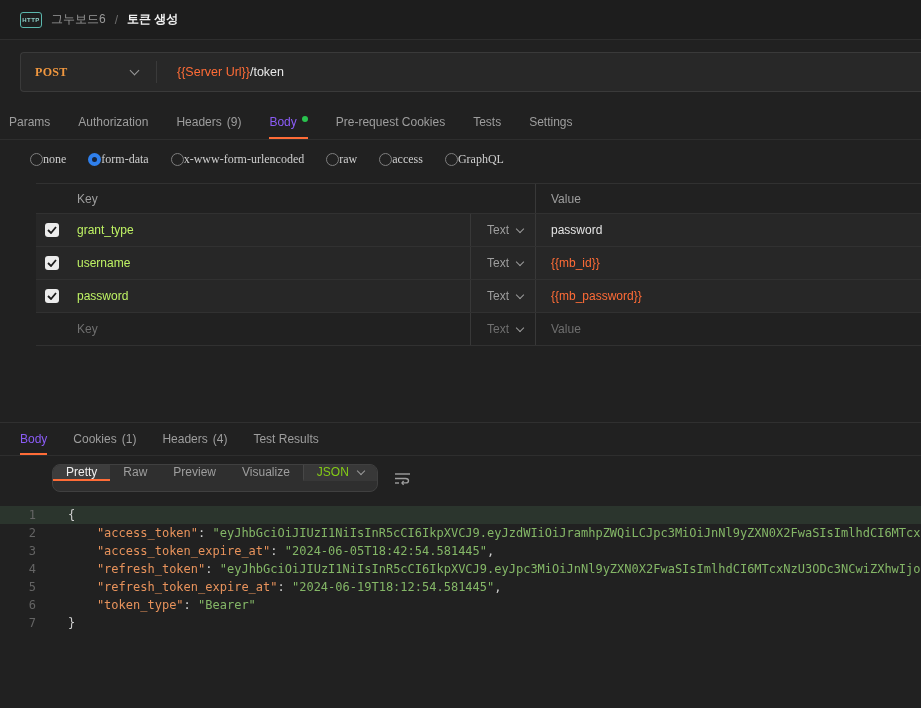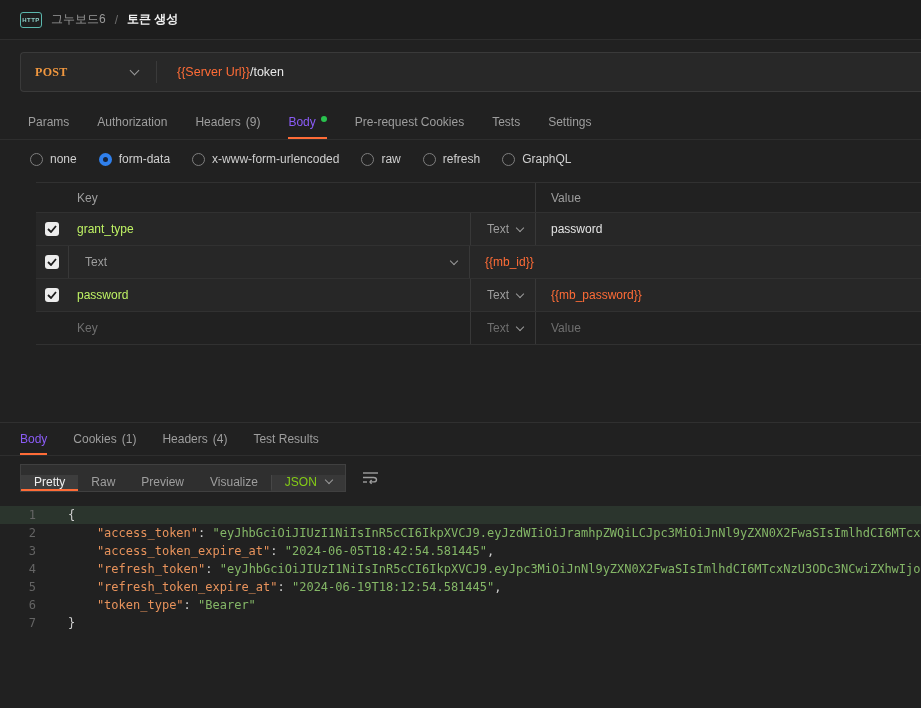--- a/index.html
+++ b/index.html
@@ -52,34 +52,34 @@
   .url-plain{color:#e8e8e8;}
 
   .chev{
     width:7px;height:7px;border-right:1.5px solid #9a9a9a;border-bottom:1.5px solid #9a9a9a;
     transform:rotate(45deg);display:inline-block;margin-top:-3px;
   }
   .chev.small{width:6px;height:6px;}
 
   
   .req-tabs{
-    display:flex;align-items:stretch;gap:28px;padding:0 28px;height:36px;
+    display:flex;align-items:stretch;gap:28px;padding:0 9px;height:36px;
     border-bottom:1px solid #2e2e2e;flex:0 0 auto;
   }
   .tab{
     display:flex;align-items:center;gap:5px;color:#9e9e9e;cursor:pointer;
     border-bottom:2px solid transparent;padding-top:2px;
   }
   .tab.active{color:#8b5cf6;border-bottom-color:var(--accent-orange,#ff6c37);}
   .tab .count{color:#9e9e9e;}
   .dot{width:6px;height:6px;border-radius:50%;background:var(--body-dot-green,#29c24e);margin-top:-6px;}
 
   
   .body-type-row{display:flex;align-items:center;gap:22px;padding:12px 0 10px 30px;flex:0 0 auto;}
-  .radio-item{display:flex;align-items:center;gap:7px;cursor:pointer;color:#cfcfcf;}
+  .radio-item{display:flex;align-items:center;cursor:pointer;color:#cfcfcf;font-family:Liberation Serif, serif;}
   .radio{width:13px;height:13px;border-radius:50%;border:1.5px solid #7e7e7e;background:transparent;}
   .radio.checked{border:4px solid var(--radio-selected,#2f80ed);background:#16233a;}
 
   
   .kv-table{margin:6px 0 0 36px;border-top:1px solid #313131;flex:0 0 auto;}
   .trow{
     display:grid;grid-template-columns:32px 402px 66px 1fr;
     height:33px;border-bottom:1px solid #313131;background:#272727;align-items:center;
   }
   .trow.thead{height:30px;background:transparent;}
@@ -103,22 +103,22 @@
 
   .flex-spacer{flex:1 1 auto;}
 
   
   .resp-tabs{
     display:flex;align-items:stretch;gap:26px;padding:0 20px;height:34px;
     border-top:1px solid #303030;border-bottom:1px solid #2e2e2e;flex:0 0 auto;
   }
   .resp-toolbar{display:flex;align-items:center;padding:8px 0 8px 20px;gap:14px;flex:0 0 auto;}
   .seg-group{
-    display:flex;align-items:flex-end;height:28px;background:#2f2f2f;
-    border:1px solid #404040;border-radius:0;overflow:hidden;
+    display:flex;align-items:flex-start;height:28px;background:#2f2f2f;
+    border:1px solid #404040;border-radius:8px;overflow:hidden;margin-left:32px;
   }
   .seg{
     display:flex;align-items:center;padding:0 13px;color:#9e9e9e;cursor:pointer;
     border-bottom:2px solid transparent;
   }
   .seg.active{background:#3d3d3d;color:#efefef;border-bottom-color:var(--accent-orange,#ff6c37);}
   .seg.dropdown{
     background:#383838;border-left:1px solid #474747;color:#84cc16;gap:9px;
   }
   .icon-btn{background:none;border:none;cursor:pointer;display:flex;align-items:center;padding:2px;}
@@ -203,21 +203,21 @@
     <label class="radio-item">
         <span class="radio"></span>
         <span>x-www-form-urlencoded</span>
       </label>
     <label class="radio-item">
         <span class="radio"></span>
         <span>raw</span>
       </label>
     <label class="radio-item">
         <span class="radio"></span>
-        <span>refresh</span>
+        <span>access</span>
       </label>
     <label class="radio-item">
         <span class="radio"></span>
         <span>GraphQL</span>
       </label>
   </div>
 
   <div class="kv-table">
     <div class="trow thead">
       <div class="tcell c-check"></div>
@@ -247,20 +247,23 @@
     </div>
 
     <div class="trow">
       <div class="tcell c-check">
         <span class="checkbox">
             <svg width="10" height="8" viewBox="0 0 10 8">
               <polyline points="1,4 4,7 9,1" fill="none" stroke="#1c1c1c" stroke-width="1.8"></polyline>
             </svg>
           </span>
       </div>
+      <div class="tcell c-key">
+          <span>username</span>
+        </div>
       <div class="tcell c-type">
           <span>Text</span>
           <span class="chev small"></span>
         </div>
       <div class="tcell c-value">
           <span class="val-var">{{mb_id}}</span>
         </div>
     </div>
 
     <div class="trow">

